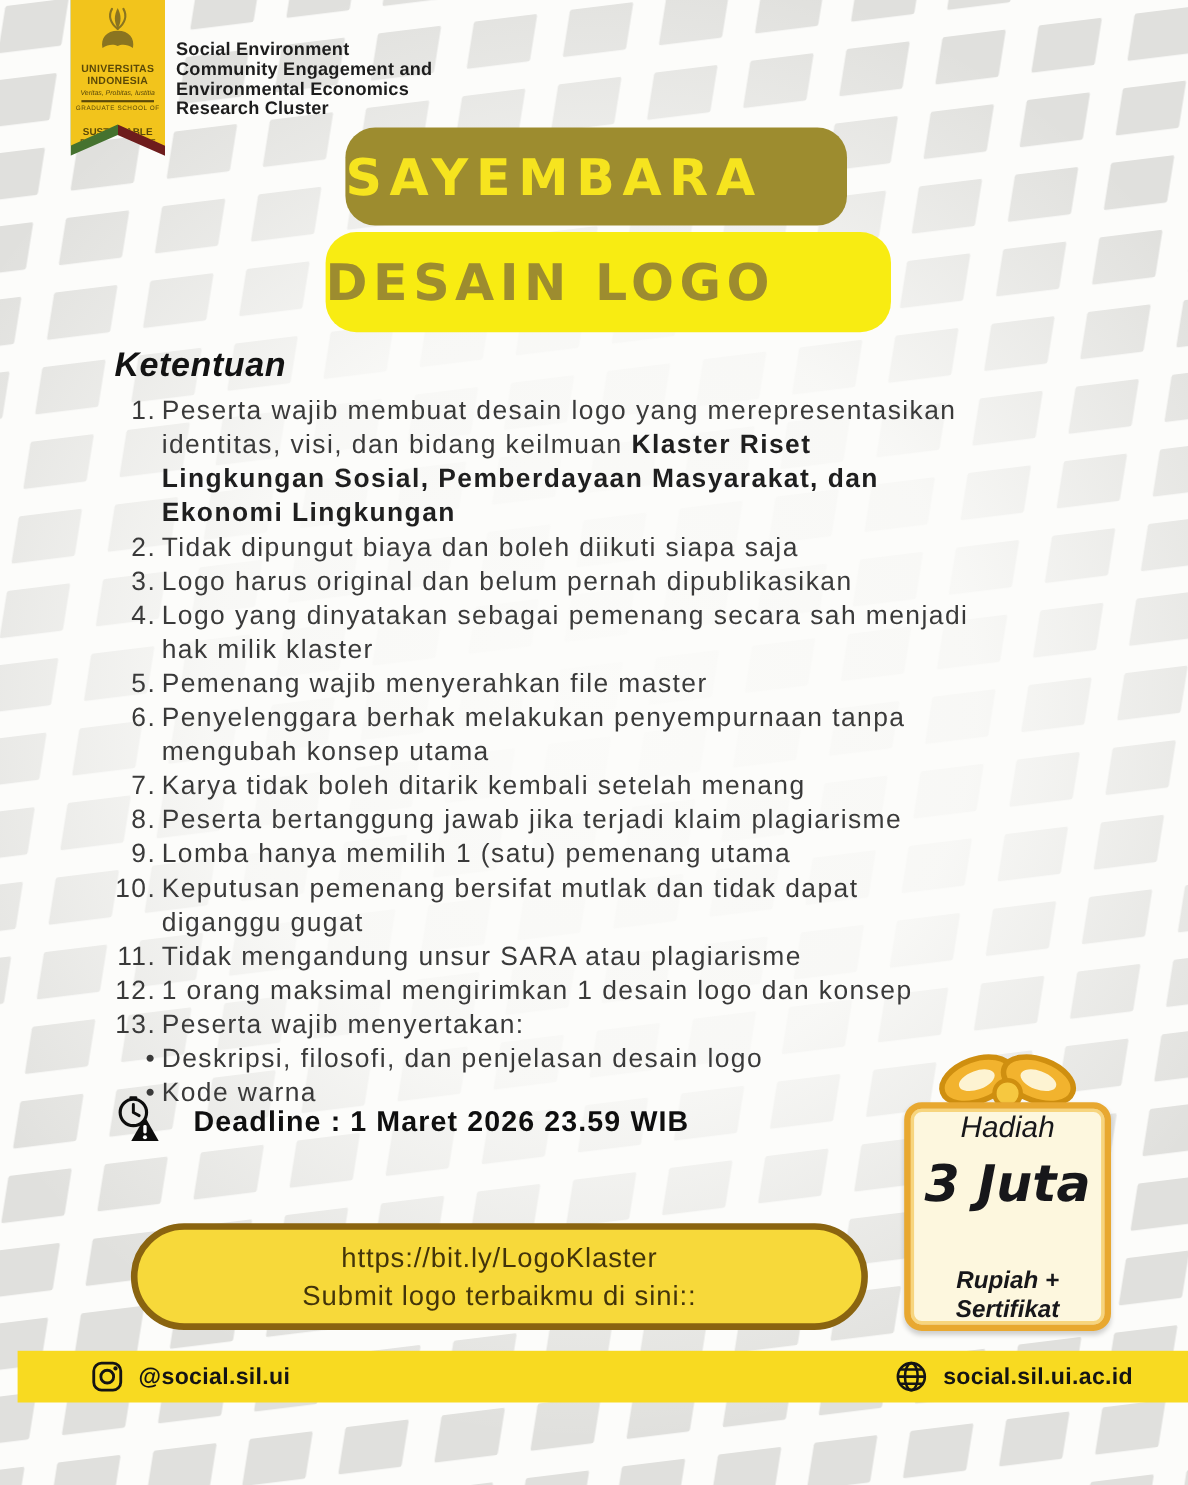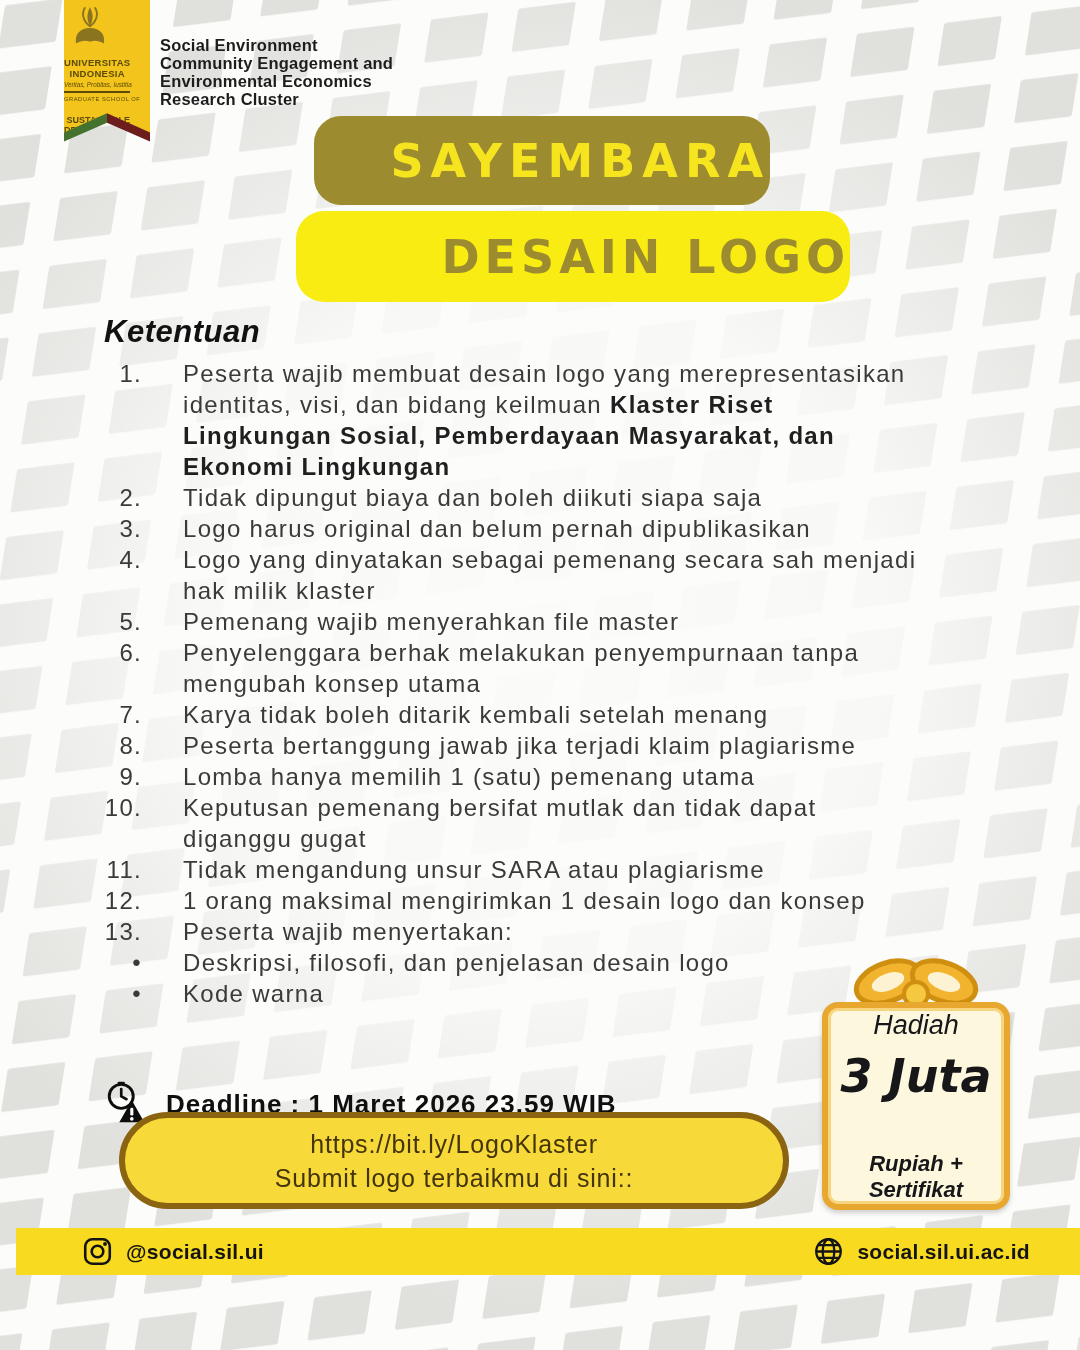--- a/index.html
+++ b/index.html
@@ -19,60 +19,60 @@
   .uni-ribbon{position:absolute;left:64px;top:0;width:86px;height:150px;}
   .ribbon-back{
     position:absolute;left:0;top:0;width:100%;height:146px;
     background:linear-gradient(90deg,#45722f 0 50%,#6e1d1d 50% 100%);
     clip-path:polygon(0 0,100% 0,100% 97%,50% 84%,0 97%);
   }
   .ribbon-front{
     position:absolute;left:0;top:0;width:100%;height:138px;
     background:var(--ribbon_yellow,#f2c41c);
     clip-path:polygon(0 0,100% 0,100% 96%,50% 82%,0 96%);
-    display:flex;flex-direction:column;align-items:flex-start;
+    display:flex;flex-direction:column;align-items:center;
   }
   .uni-name{margin-top:2px;font-size:9.5px;font-weight:bold;line-height:10.5px;
     color:#5c4a08;text-align:center;white-space:pre-line;letter-spacing:0.3px;}
   .uni-motto{font-size:6.3px;color:#5c4a08;margin-top:2px;font-style:italic;}
   .uni-divider{width:66px;height:1.6px;background:#5c4a08;margin:3px 0 3px;}
   .uni-school-pre{font-size:5.8px;color:#5c4a08;letter-spacing:0.5px;}
   .uni-school{font-size:9px;font-weight:bold;line-height:10.5px;color:#5c4a08;
     text-align:center;white-space:pre-line;margin-top:13px;}
 
   
   .org-title{
     position:absolute;left:160px;top:36px;font-size:16.5px;font-weight:bold;
     color:#1d1d1d;line-height:18px;white-space:pre-line;letter-spacing:0.2px;
   }
 
   
-  .banner{position:absolute;display:flex;align-items:center;justify-content:flex-end;
+  .banner{position:absolute;display:flex;align-items:center;justify-content:flex-start;
     font-family:"DejaVu Sans",sans-serif;font-weight:800;}
   .banner-1{left:314px;top:116px;width:456px;height:89px;border-radius:27px;
     background:var(--banner_olive,#9d8c2f);color:var(--title_yellow_text,#f6e41f);
     font-size:46px;letter-spacing:7px;}
-  .banner-2{left:296px;top:211px;width:554px;height:91px;border-radius:28px;
+  .banner-2{left:296px;top:211px;width:514px;height:91px;border-radius:28px;
     background:var(--banner_yellow,#f8ec12);color:var(--banner_olive,#9d8c2f);
     font-size:46px;letter-spacing:5px;}
 
   
   .rules-heading{
     position:absolute;left:104px;top:314px;font-size:31px;font-weight:bold;
     font-style:italic;color:#121212;letter-spacing:0.5px;
   }
   .rules-list{position:absolute;left:103px;top:358px;width:915px;}
   .rule-row{display:grid;grid-template-columns:44px 1fr;font-size:24px;
     line-height:31px;letter-spacing:1.3px;color:#3a3a3a;}
   .rule-num{text-align:right;padding-right:5px;}
-  .rule-text{white-space:pre-wrap;margin-left:36px;}
+  .rule-text{white-space:pre-wrap;}
   .rule-text b{color:#1f1f1f;font-weight:700;}
 
   
-  .deadline{position:absolute;left:103px;top:1080px;display:flex;align-items:center;gap:15px;}
+  .deadline{position:absolute;left:103px;top:995px;display:flex;align-items:center;gap:25px;}
   .deadline-label{font-size:26px;font-weight:bold;color:#0f0f0f;letter-spacing:1px;}
 
   
   .submit-pill{
     position:absolute;left:119px;top:1112px;width:670px;height:97px;
     background:var(--pill_fill,#f7d93a);border:6px solid var(--pill_border,#8a6410);
     border-radius:60px;box-sizing:border-box;
     display:flex;flex-direction:column;align-items:center;justify-content:center;
     font-size:25px;line-height:34px;color:#43340a;letter-spacing:0.8px;
   }

